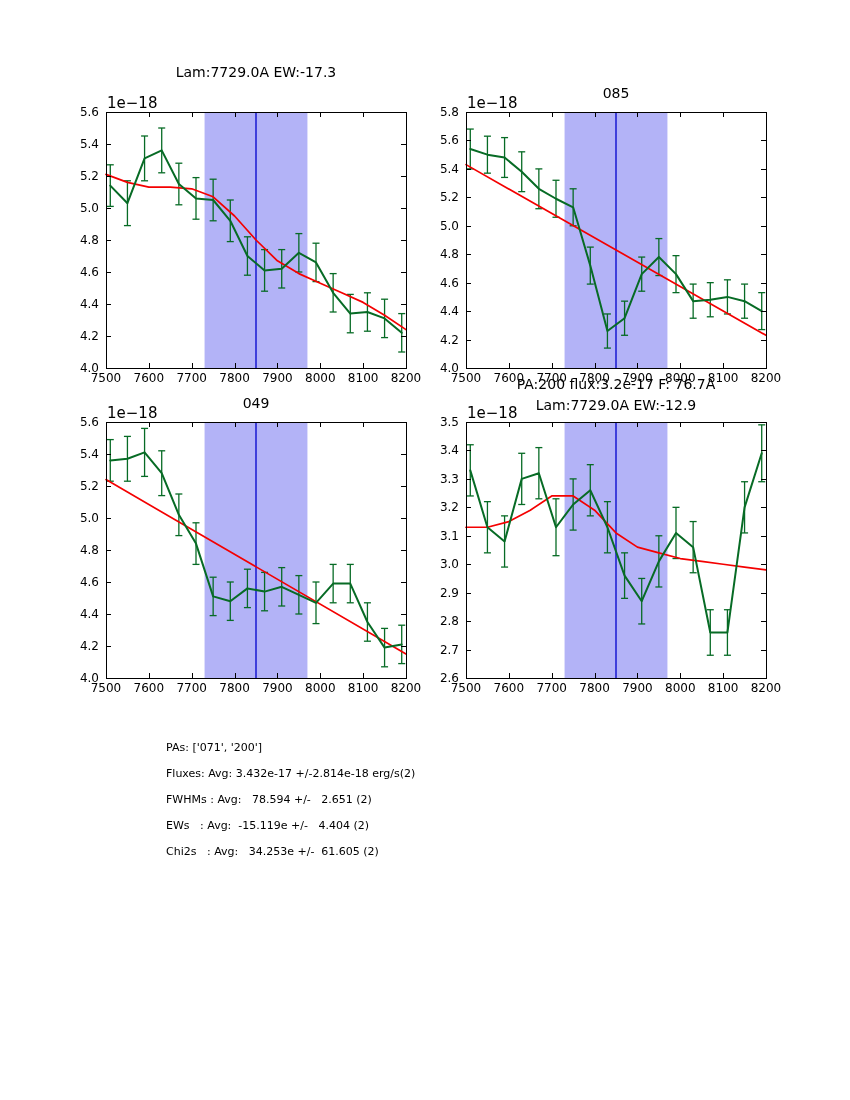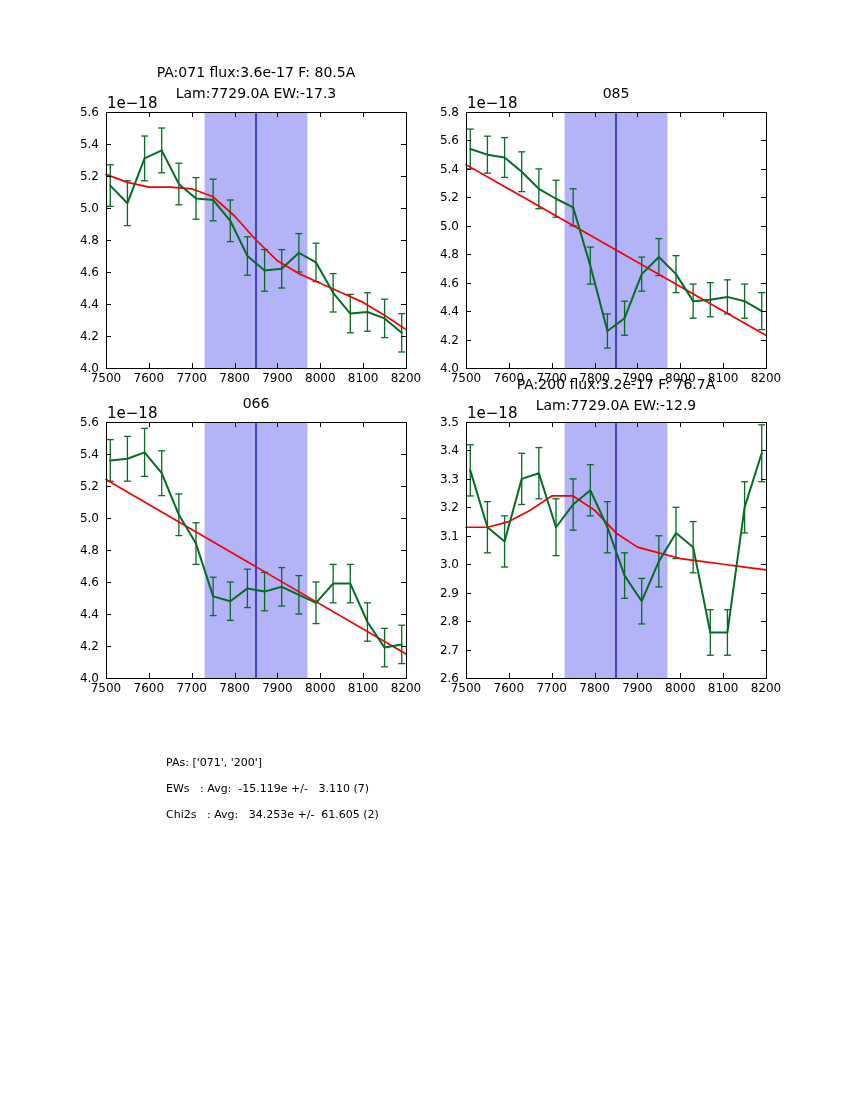--- a/index.html
+++ b/index.html
@@ -10,21 +10,21 @@
   .title{position:absolute;width:300px;text-align:center;font-size:14px;line-height:21px;white-space:nowrap;}
   .t0{left:106px;top:62px;}
   .t1{left:466px;top:83px;}
   .t2{left:106px;top:393px;}
   .t3{left:466px;top:374px;}
   .offset{position:absolute;font-size:15px;line-height:13px;}
   .o0{left:107px;top:97px;}
   .o1{left:467px;top:97px;}
   .o2{left:107px;top:407px;}
   .o3{left:467px;top:407px;}
-  .stats{position:absolute;left:166px;top:750px;font-size:11px;line-height:26px;}
+  .stats{position:absolute;left:166px;top:735px;font-size:11px;line-height:26px;}
   .sline{white-space:pre;}
 </style>
 </head>
 <body>
 
 <div class="fig">
   <svg id="charts" width="850" height="1100" viewBox="0 0 850 1100">
       <rect x="204.57142857142856" y="112" width="102.85714285714289" height="256" fill="#b3b3f7"></rect>
       <line x1="256" y1="112" x2="256" y2="368" stroke="#0000cc" stroke-width="1.3"></line>
       <line x1="110.28571428571429" y1="206.4" x2="110.28571428571429" y2="164.8" stroke="#076b25" stroke-width="1.3"></line>
@@ -467,37 +467,38 @@
       <text x="459" y="482.8888888888889" text-anchor="end" font-size="12px">3.3</text>
       <line x1="466" y1="450.5" x2="471" y2="450.5" stroke="#000000" stroke-width="1" shape-rendering="crispEdges"></line>
       <line x1="761" y1="450.5" x2="766" y2="450.5" stroke="#000000" stroke-width="1" shape-rendering="crispEdges"></line>
       <text x="459" y="454.44444444444446" text-anchor="end" font-size="12px">3.4</text>
       <line x1="466" y1="422.5" x2="471" y2="422.5" stroke="#000000" stroke-width="1" shape-rendering="crispEdges"></line>
       <line x1="761" y1="422.5" x2="766" y2="422.5" stroke="#000000" stroke-width="1" shape-rendering="crispEdges"></line>
       <text x="459" y="426" text-anchor="end" font-size="12px">3.5</text>
     </svg>
 
   <div class="title t0">
-    <div>PA:071 flux:3.6e-17 F: 80.5A</div>
     <div>Lam:7729.0A EW:-17.3</div>
   </div>
   <div class="title t1">
     <div>085</div>
   </div>
   <div class="title t2">
-    <div>066</div>
+    <div>049</div>
   </div>
   <div class="title t3">
     <div>PA:200 flux:3.2e-17 F: 76.7A</div>
     <div>Lam:7729.0A EW:-12.9</div>
   </div>
 
   <div class="offset o0">1e−18</div>
   <div class="offset o1">1e−18</div>
   <div class="offset o2">1e−18</div>
   <div class="offset o3">1e−18</div>
 
   <div class="stats">
     <div class="sline">PAs: ['071', '200']</div>
-    <div class="sline">EWs   : Avg:  -15.119e +/-   3.110 (7)</div>
+    <div class="sline">Fluxes: Avg: 3.432e-17 +/-2.814e-18 erg/s(2)</div>
+    <div class="sline">FWHMs : Avg:   78.594 +/-   2.651 (2)</div>
+    <div class="sline">EWs   : Avg:  -15.119e +/-   4.404 (2)</div>
     <div class="sline">Chi2s   : Avg:   34.253e +/-  61.605 (2)</div>
   </div>
 </div>
 
 </body></html>

